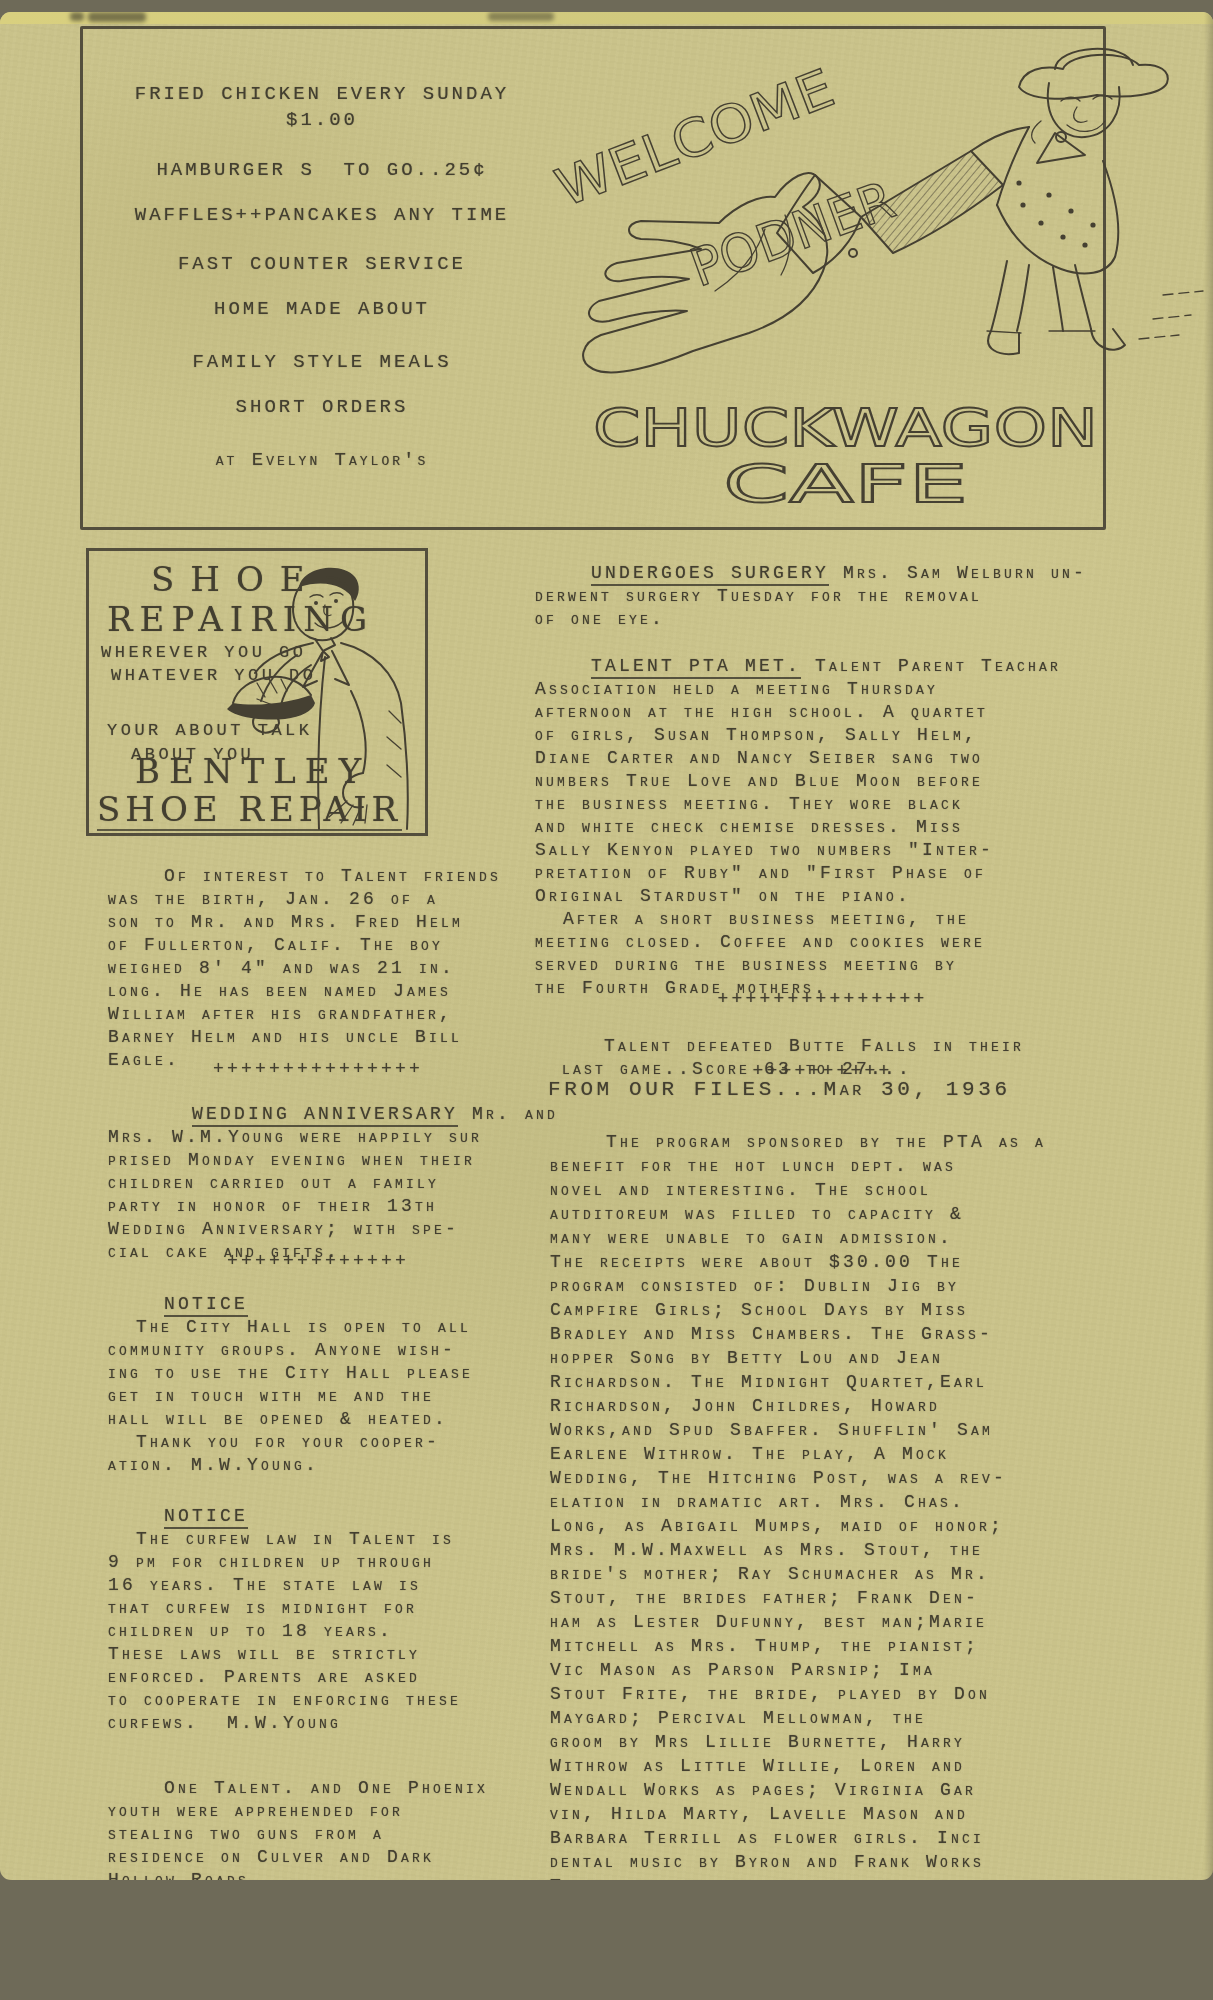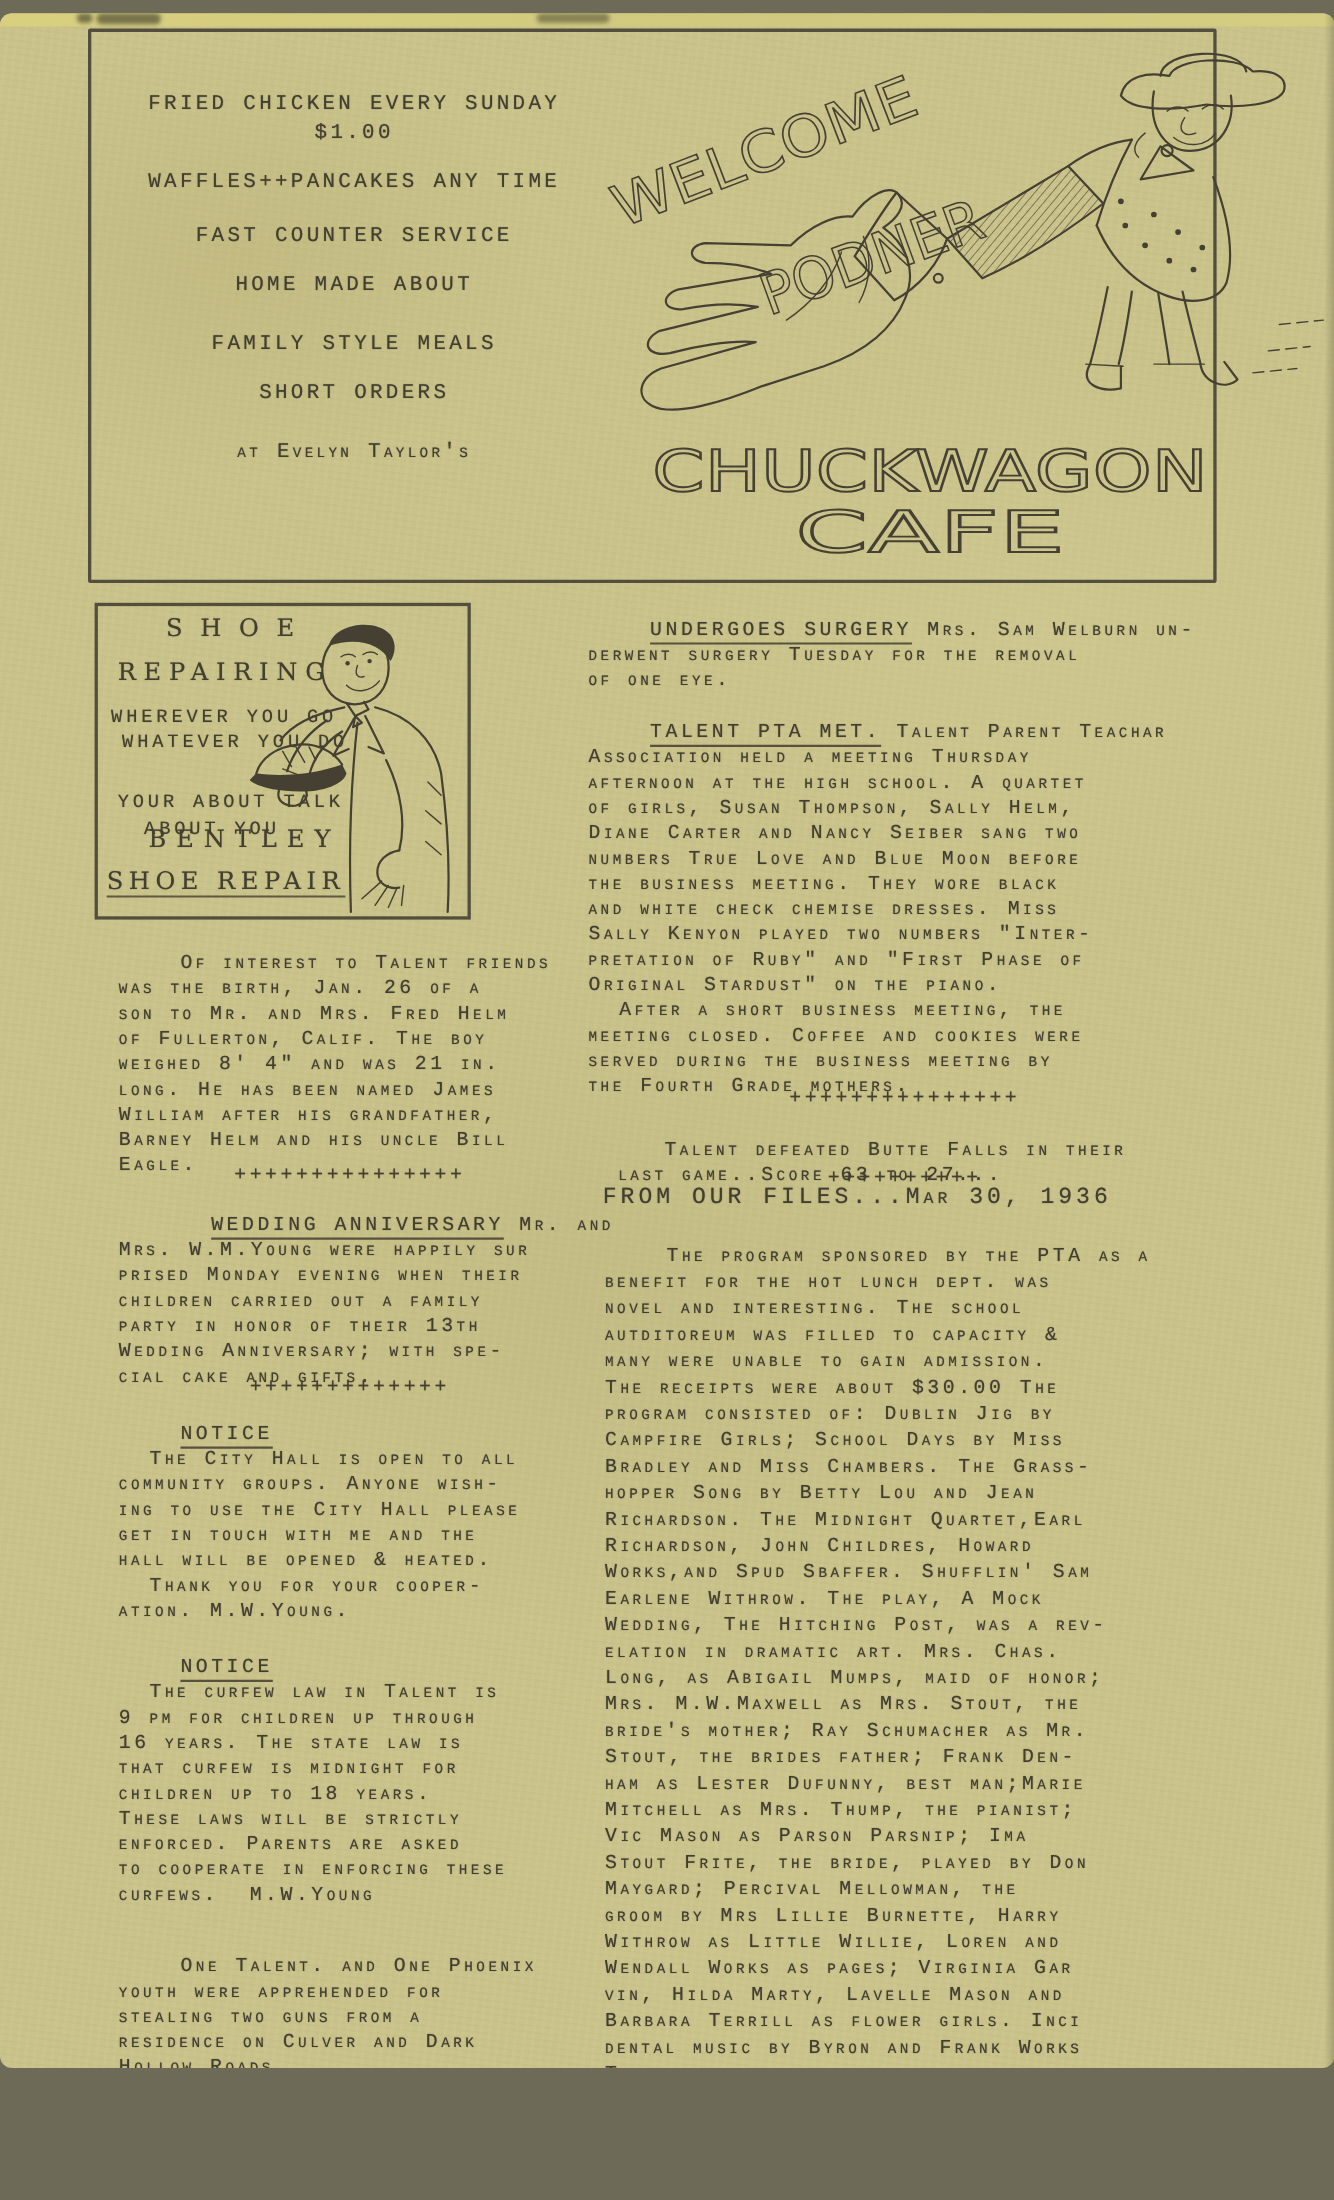--- a/index.html
+++ b/index.html
@@ -44,21 +44,21 @@
   .stroke { stroke:#454032; stroke-width:2; fill:none; stroke-linecap:round; stroke-linejoin:round; }
   .thin { stroke-width:1.3; }
   .outline { fill:none; stroke:#454032; stroke-width:1.4; font-family:"DejaVu Sans",sans-serif; }
   .outline2 { fill:none; stroke:#454032; stroke-width:1.8; font-family:"DejaVu Sans",sans-serif; }
   .inkfill { fill:#454032; stroke:none; }
 
   
   .shoe-ad { position:absolute; left:86px; top:536px; width:336px; height:282px;
              border:3px solid rgba(70,65,52,.9); }
   .shoe-line { position:absolute; white-space:pre; text-shadow:0 0 1px rgba(66,62,47,.6); }
-  .serifline { font-family:"DejaVu Serif","Liberation Serif",serif; font-size:22px; color:#433f30; }
+  .serifline { font-family:"DejaVu Serif","Liberation Serif",serif; font-size:34px; color:#433f30; }
   .shoe-small { font-family:"Liberation Mono",monospace; font-size:17px; letter-spacing:3.5px;
                 font-variant:small-caps; }
   .shoe-man { position:absolute; left:0; top:0; width:336px; height:282px; z-index:3; overflow:visible; }
   .underl { border-bottom:2px solid rgba(66,62,48,.8); }
 
   
   .top-strip { position:absolute; left:0; top:0; width:1213px; height:12px;
                background:linear-gradient(90deg,#d9d07f,#cfc87e 60%,#d5cd82); }
   .bottom-strip { position:absolute; left:0; top:1987px; width:1213px; height:13px;
                   background:#dedac2; border-top:2px solid rgba(95,90,72,.55); }
@@ -76,20 +76,21 @@
 
   <div class="top-strip"></div>
   <div class="smudge s1"></div>
   <div class="smudge s2"></div>
   <div class="smudge s3"></div>
 
   <div class="cafe-ad">
     <div class="menu">
       <div class="menu-line m1">FRIED CHICKEN EVERY SUNDAY</div>
       <div class="menu-line m2">$1.00</div>
+      <div class="menu-line m3">HAMBURGER S  TO GO..25¢</div>
       <div class="menu-line m4">WAFFLES++PANCAKES ANY TIME</div>
       <div class="menu-line m5">FAST COUNTER SERVICE</div>
       <div class="menu-line m6">HOME MADE ABOUT</div>
       <div class="menu-line m7">FAMILY STYLE MEALS</div>
       <div class="menu-line m8">SHORT ORDERS</div>
       <div class="menu-line m9">at Evelyn Taylor's</div>
     </div>
 
     <svg class="cafe-art" viewBox="0 0 753 505">
       <defs>

